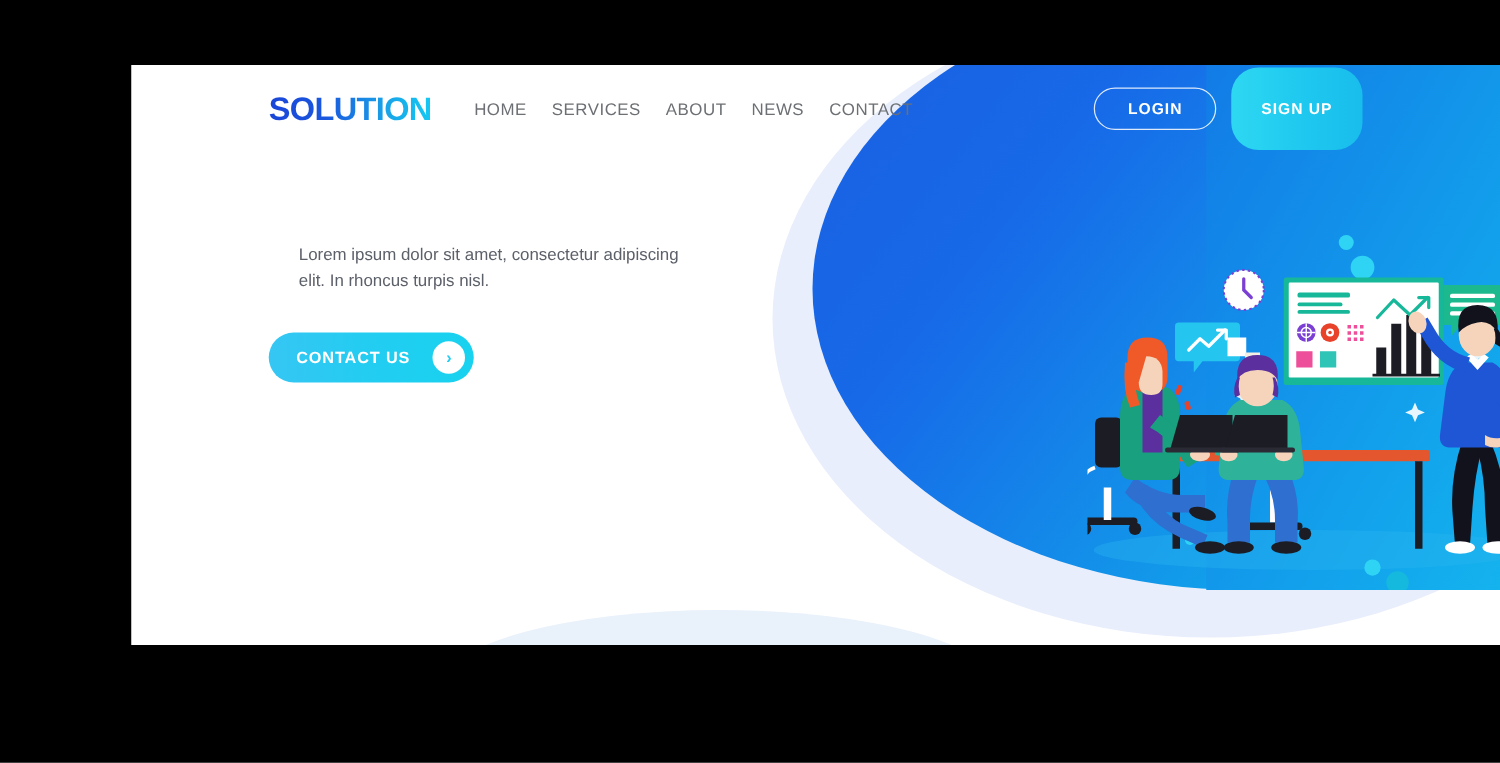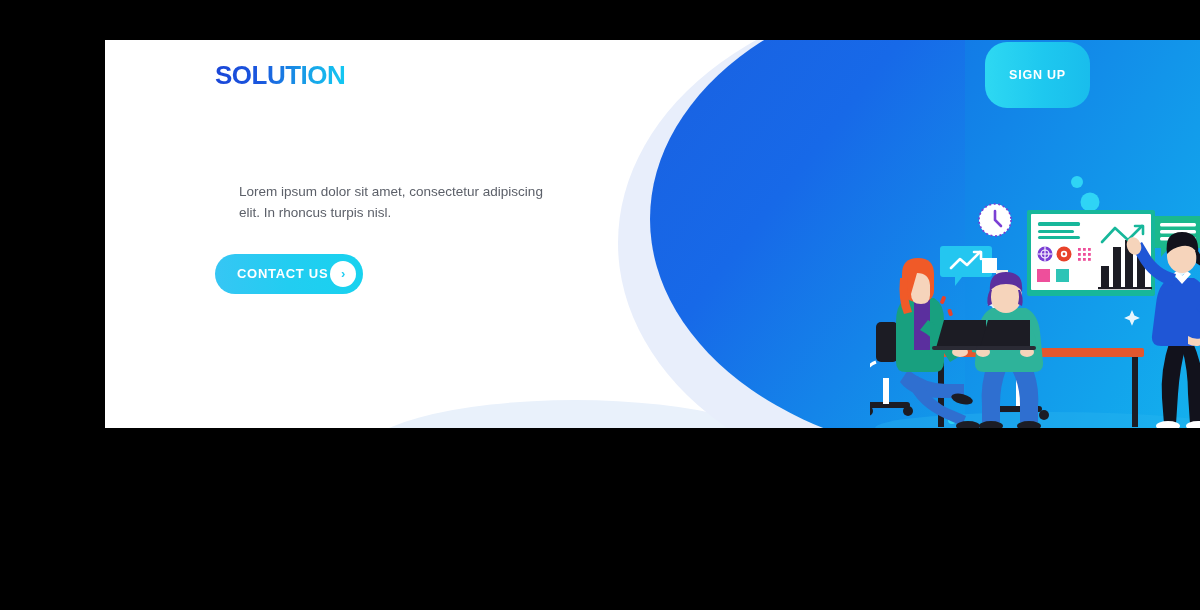--- a/index.html
+++ b/index.html
@@ -6,22 +6,22 @@
   html, body {
     width:1200px; height:610px;
     background:#000;
     font-family:"Liberation Sans", sans-serif;
     overflow:hidden;
   }
 
   
   #page {
     position:absolute;
-    left:105px; top:40px;
-    width:1095px; height:388px;
+    left:105px; top:52px;
+    width:1095px; height:464px;
     background:#ffffff;
     overflow:hidden;
   }
 
   
   .halo {
     position:absolute;
     left:513px; top:-52px;
     width:700px; height:510px;
     border-radius:50%;
@@ -97,21 +97,21 @@
     letter-spacing:-.2px;
   }
   #headline b { font-weight:700; color:#1c1c1c; }
   #subtext {
     margin-top:22px; font-size:13.5px; line-height:1.55; color:#5c6069;
     max-width:320px;
     margin-left:24px;
   }
   #cta {
     margin-top:30px;
-    display:inline-flex; align-items:center; gap:2px;
+    display:inline-flex; align-items:center; gap:18px;
     background:linear-gradient(90deg,#36c6f4 0%,#22cdf1 50%,#18d2ef 100%);
     border:none; border-radius:22px; padding:7px 7px 7px 22px;
     cursor:pointer;
   }
   #cta .cta-label {
     color:#ffffff; font-size:13px; font-weight:bold; letter-spacing:.7px;
     white-space:nowrap;
   }
   #cta .cta-arrow {
     width:26px; height:26px; border-radius:50%; background:#ffffff;
@@ -129,22 +129,30 @@
 
   <div class="bottom-wave"></div>
   <div class="halo"></div>
   <div class="blob"></div>
   <div class="blob-fill"></div>
 
   <div id="header">
 
     <div id="logo">SOLUTION</div>
 
+    <div id="nav">
+      <a class="nav-link">HOME</a>
+      <a class="nav-link">SERVICES</a>
+      <a class="nav-link">ABOUT</a>
+      <a class="nav-link">NEWS</a>
+      <a class="nav-link">CONTACT</a>
+    </div>
 
     <div id="auth">
+      <button class="btn-login">LOGIN</button>
       <button class="btn-signup">SIGN UP</button>
     </div>
 
   </div>
 
   <div id="hero-copy">
 
 
     <p id="subtext">Lorem ipsum dolor sit amet, consectetur adipiscing elit. In rhoncus turpis nisl.</p>
 

